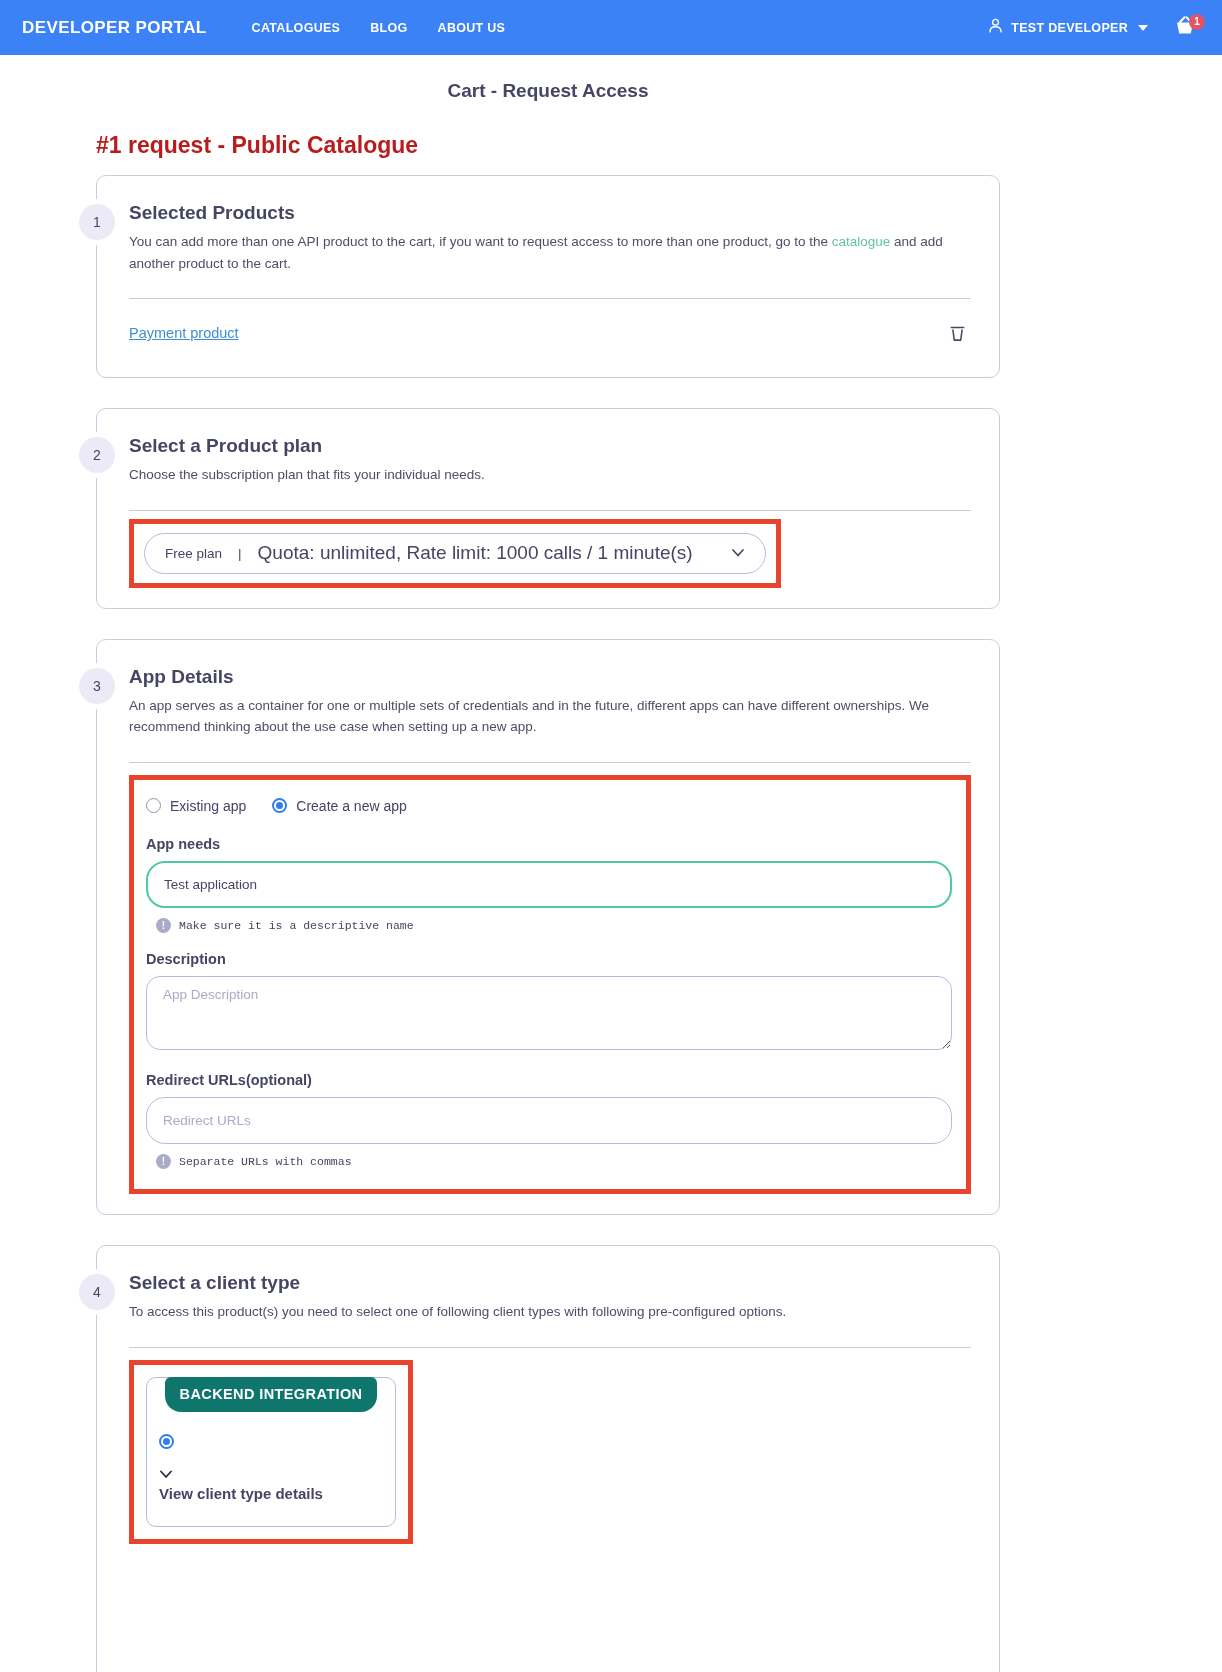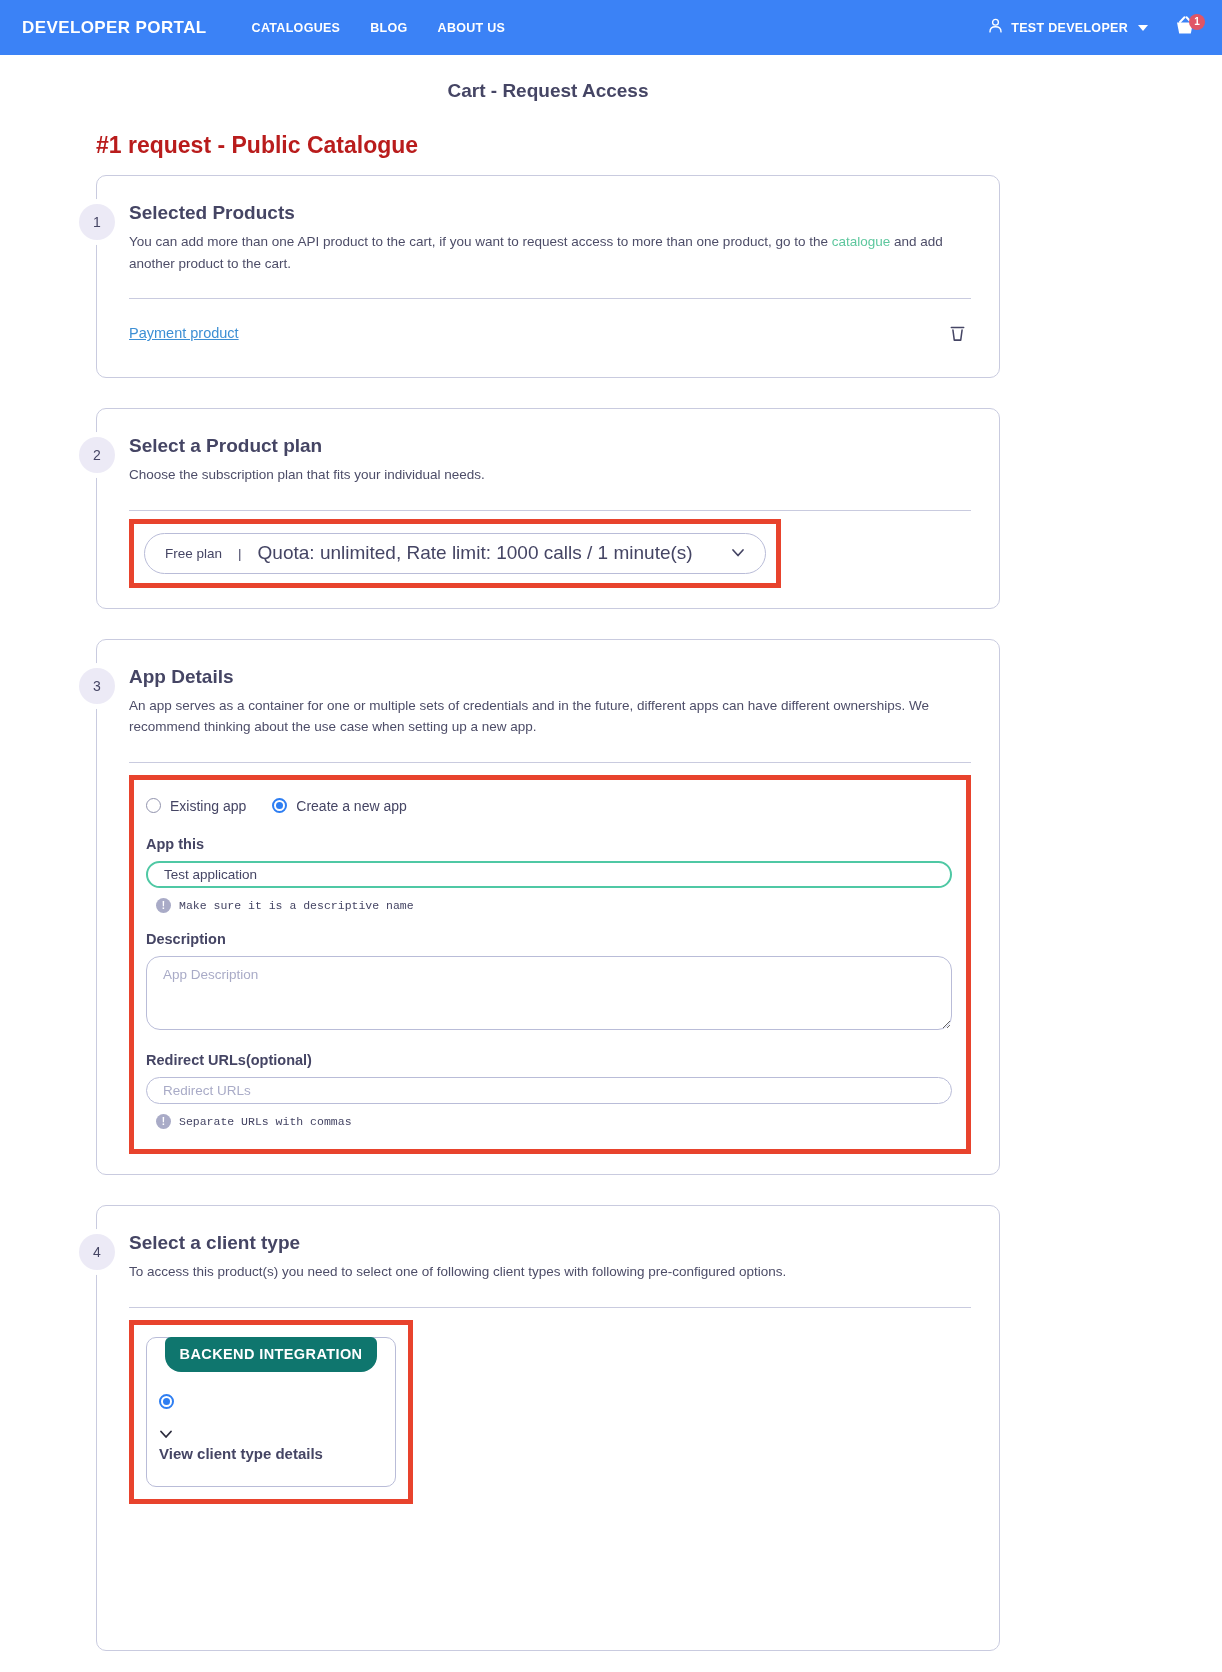--- a/index.html
+++ b/index.html
@@ -81,21 +81,21 @@
     border: 2px solid #2e7ef2; position: relative;
   }
   .radio-circle.checked::after {
     content: ""; position: absolute; left: 2px; top: 2px; width: 7px; height: 7px;
     border-radius: 50%; background: #2e7ef2;
   }
   .radio-label { font-size: 14px; color: #454564; }
 
   .field-label { font-size: 14.5px; font-weight: bold; color: #454564; margin: 18px 0 9px; }
   .text-input {
-    width: 100%; height: 27px; border: 1px solid #b9bcd8; border-radius: 19px;
+    width: 100%; height: 47px; border: 1px solid #b9bcd8; border-radius: 19px;
     padding: 0 16px; font-size: 13.5px; color: #454564; outline: none;
     font-family: "Liberation Sans", sans-serif;
   }
   .text-input.focused { border: 2px solid #4fc8a4; }
   .text-input::placeholder, textarea::placeholder { color: #a9abc7; }
   textarea.text-area {
     width: 100%; height: 74px; border: 1px solid #b9bcd8; border-radius: 14px;
     padding: 10px 16px; font-size: 13.5px; color: #454564; outline: none; resize: both;
     font-family: "Liberation Sans", sans-serif;
   }
@@ -211,21 +211,21 @@
         <div class="radio-option">
           <span class="radio-circle"></span>
           <span class="radio-label">Existing app</span>
         </div>
         <div class="radio-option">
           <span class="radio-circle checked"></span>
           <span class="radio-label">Create a new app</span>
         </div>
       </div>
 
-      <div class="field-label">App this</div>
+      <div class="field-label">App needs</div>
       <input class="text-input focused" type="text" autofocus="" value="Test application" style="">
       <div class="hint">
         <span class="info-icon">!</span>
         <span class="hint-text">Make sure it is a descriptive name</span>
       </div>
 
       <div class="field-label">Description</div>
       <textarea class="text-area" placeholder="App Description" style=""></textarea>
 
       <div class="field-label">Redirect URLs(optional)</div>

